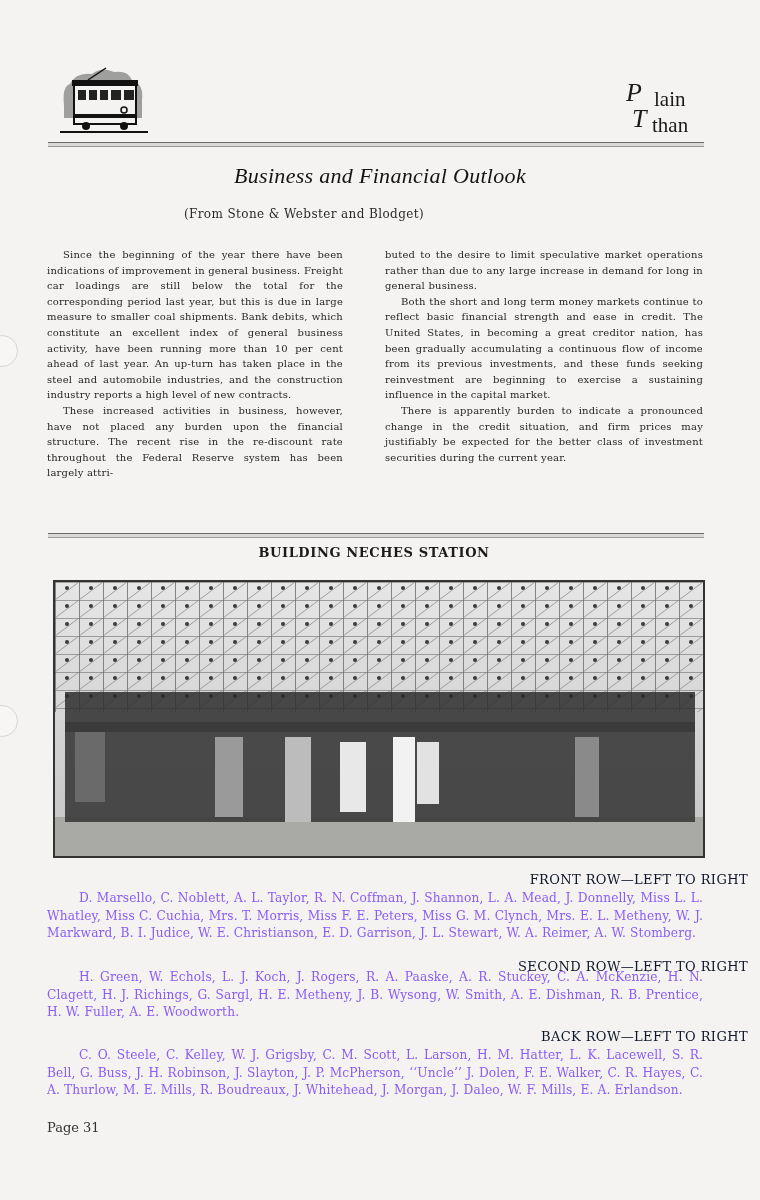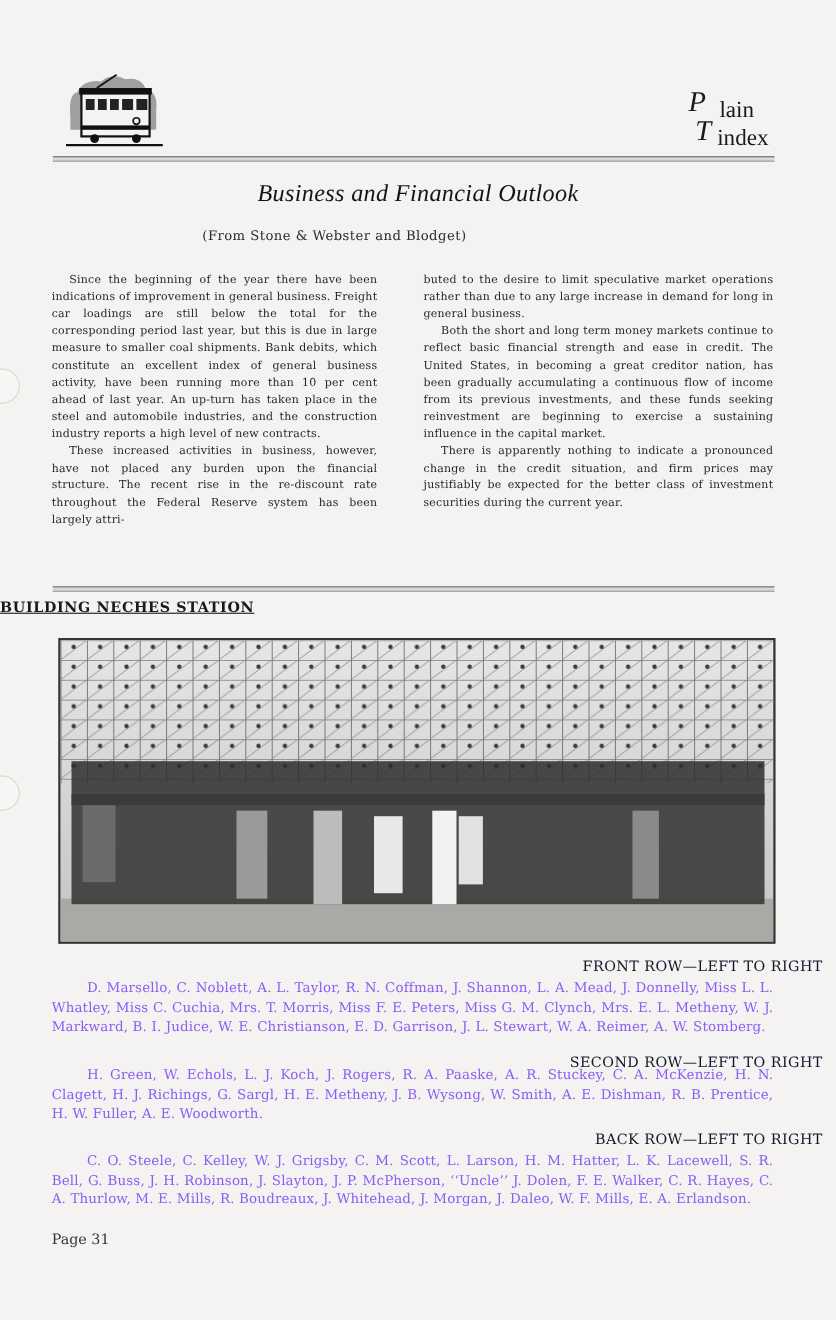--- a/index.html
+++ b/index.html
@@ -23,22 +23,22 @@
   .title { position: absolute; left: 0; width: 760px; top: 163px; text-align: center;
     font-family: "Liberation Serif", serif; font-style: italic; font-size: 22px; color: #141414; letter-spacing: 0.3px; }
   .subtitle { position: absolute; left: 0; width: 608px; top: 207px; text-align: center;
     font-size: 12px; color: #2a2a2a; letter-spacing: 0.4px; }
   .col { position: absolute; top: 247px; width: 296px; font-size: 10px; line-height: 15.6px;
     text-align: justify; color: #262626; letter-spacing: 0.2px; }
   .col p { margin: 0; text-indent: 16px; }
   .col p.cont { text-indent: 0; }
   .col-left { left: 47px; }
   .col-right { left: 385px; width: 318px; }
-  .section-heading { position: absolute; left: 0; width: 748px; top: 545px; 
-    font-weight: bold; font-size: 13px; letter-spacing: 0.6px; color: #1a1a1a; text-decoration: underline; }
+  .section-heading { position: absolute; left: 0; width: 748px; top: 545px; text-align: center;
+    font-weight: bold; font-size: 13px; letter-spacing: 0.6px; color: #1a1a1a; }
   .photo { position: absolute; left: 53px; top: 580px; width: 652px; height: 278px;
     border: 2px solid #333; box-sizing: border-box; background: #cfcfcf; overflow: hidden; }
   .caption-head { position: absolute; left: 0; width: 748px; text-align: right; font-size: 13px;
     letter-spacing: 0.4px; color: #0f172a; }
   .caption-body { position: absolute; left: 47px; width: 656px; font-size: 12.2px; line-height: 17.6px;
     text-align: justify; text-indent: 32px; color: #8b5cf6; letter-spacing: 0.15px; margin: 0; }
   .page-number { position: absolute; left: 47px; top: 1120px; font-size: 13px; color: #333; }
   .hole { position: absolute; left: -14px; width: 30px; height: 30px; border-radius: 50%;
     border: 1px solid #d8d6d2; background: #f7f6f4; }
 </style>
@@ -64,36 +64,36 @@
     <rect x="16" y="48" width="62" height="4" fill="#111"></rect>
     <circle cx="28" cy="60" r="4" fill="#111"></circle>
     <circle cx="66" cy="60" r="4" fill="#111"></circle>
     <line x1="2" y1="66" x2="90" y2="66" stroke="#111" stroke-width="2"></line>
   </svg>
 
   <div class="logo-plain">
       <span class="l1">P</span>
       <span class="l1b">lain</span>
       <span class="l2">T</span>
-      <span class="l2b">index</span>
+      <span class="l2b">than</span>
     </div>
 
   <div class="rule" style="top:142px;"></div>
 
   <h1 class="title" style="margin:0;font-weight:normal;">Business and Financial Outlook</h1>
   <div class="subtitle">(From Stone &amp; Webster and Blodget)</div>
 
   <div class="col col-left">
     <p>Since the beginning of the year there have been indications of improvement in general business. Freight car loadings are still below the total for the corresponding period last year, but this is due in large measure to smaller coal shipments. Bank debits, which constitute an excellent index of general business activity, have been running more than 10 per cent ahead of last year. An up-turn has taken place in the steel and automobile industries, and the construction industry reports a high level of new contracts.</p>
     <p>These increased activities in business, however, have not placed any burden upon the financial structure. The recent rise in the re-discount rate throughout the Federal Reserve system has been largely attri-</p>
   </div>
   <div class="col col-right">
     <p class="cont">buted to the desire to limit speculative market operations rather than due to any large increase in demand for long in general business.</p>
     <p>Both the short and long term money markets continue to reflect basic financial strength and ease in credit. The United States, in becoming a great creditor nation, has been gradually accumulating a continuous flow of income from its previous investments, and these funds seeking reinvestment are beginning to exercise a sustaining influence in the capital market.</p>
-    <p>There is apparently nothing to indicate a pronounced change in the credit situation, and firm prices may justifiably be expected for the better class of investment securities during the current year.</p>
+    <p>There is apparently burden to indicate a pronounced change in the credit situation, and firm prices may justifiably be expected for the better class of investment securities during the current year.</p>
   </div>
 
   <div class="rule" style="top:533px;"></div>
 
   <div class="section-heading">BUILDING NECHES STATION</div>
 
   <div class="photo">
     <svg width="648" height="274" viewBox="0 0 648 274">
       <defs>
         <linearGradient id="sky" x1="0" y1="0" x2="0" y2="1">

